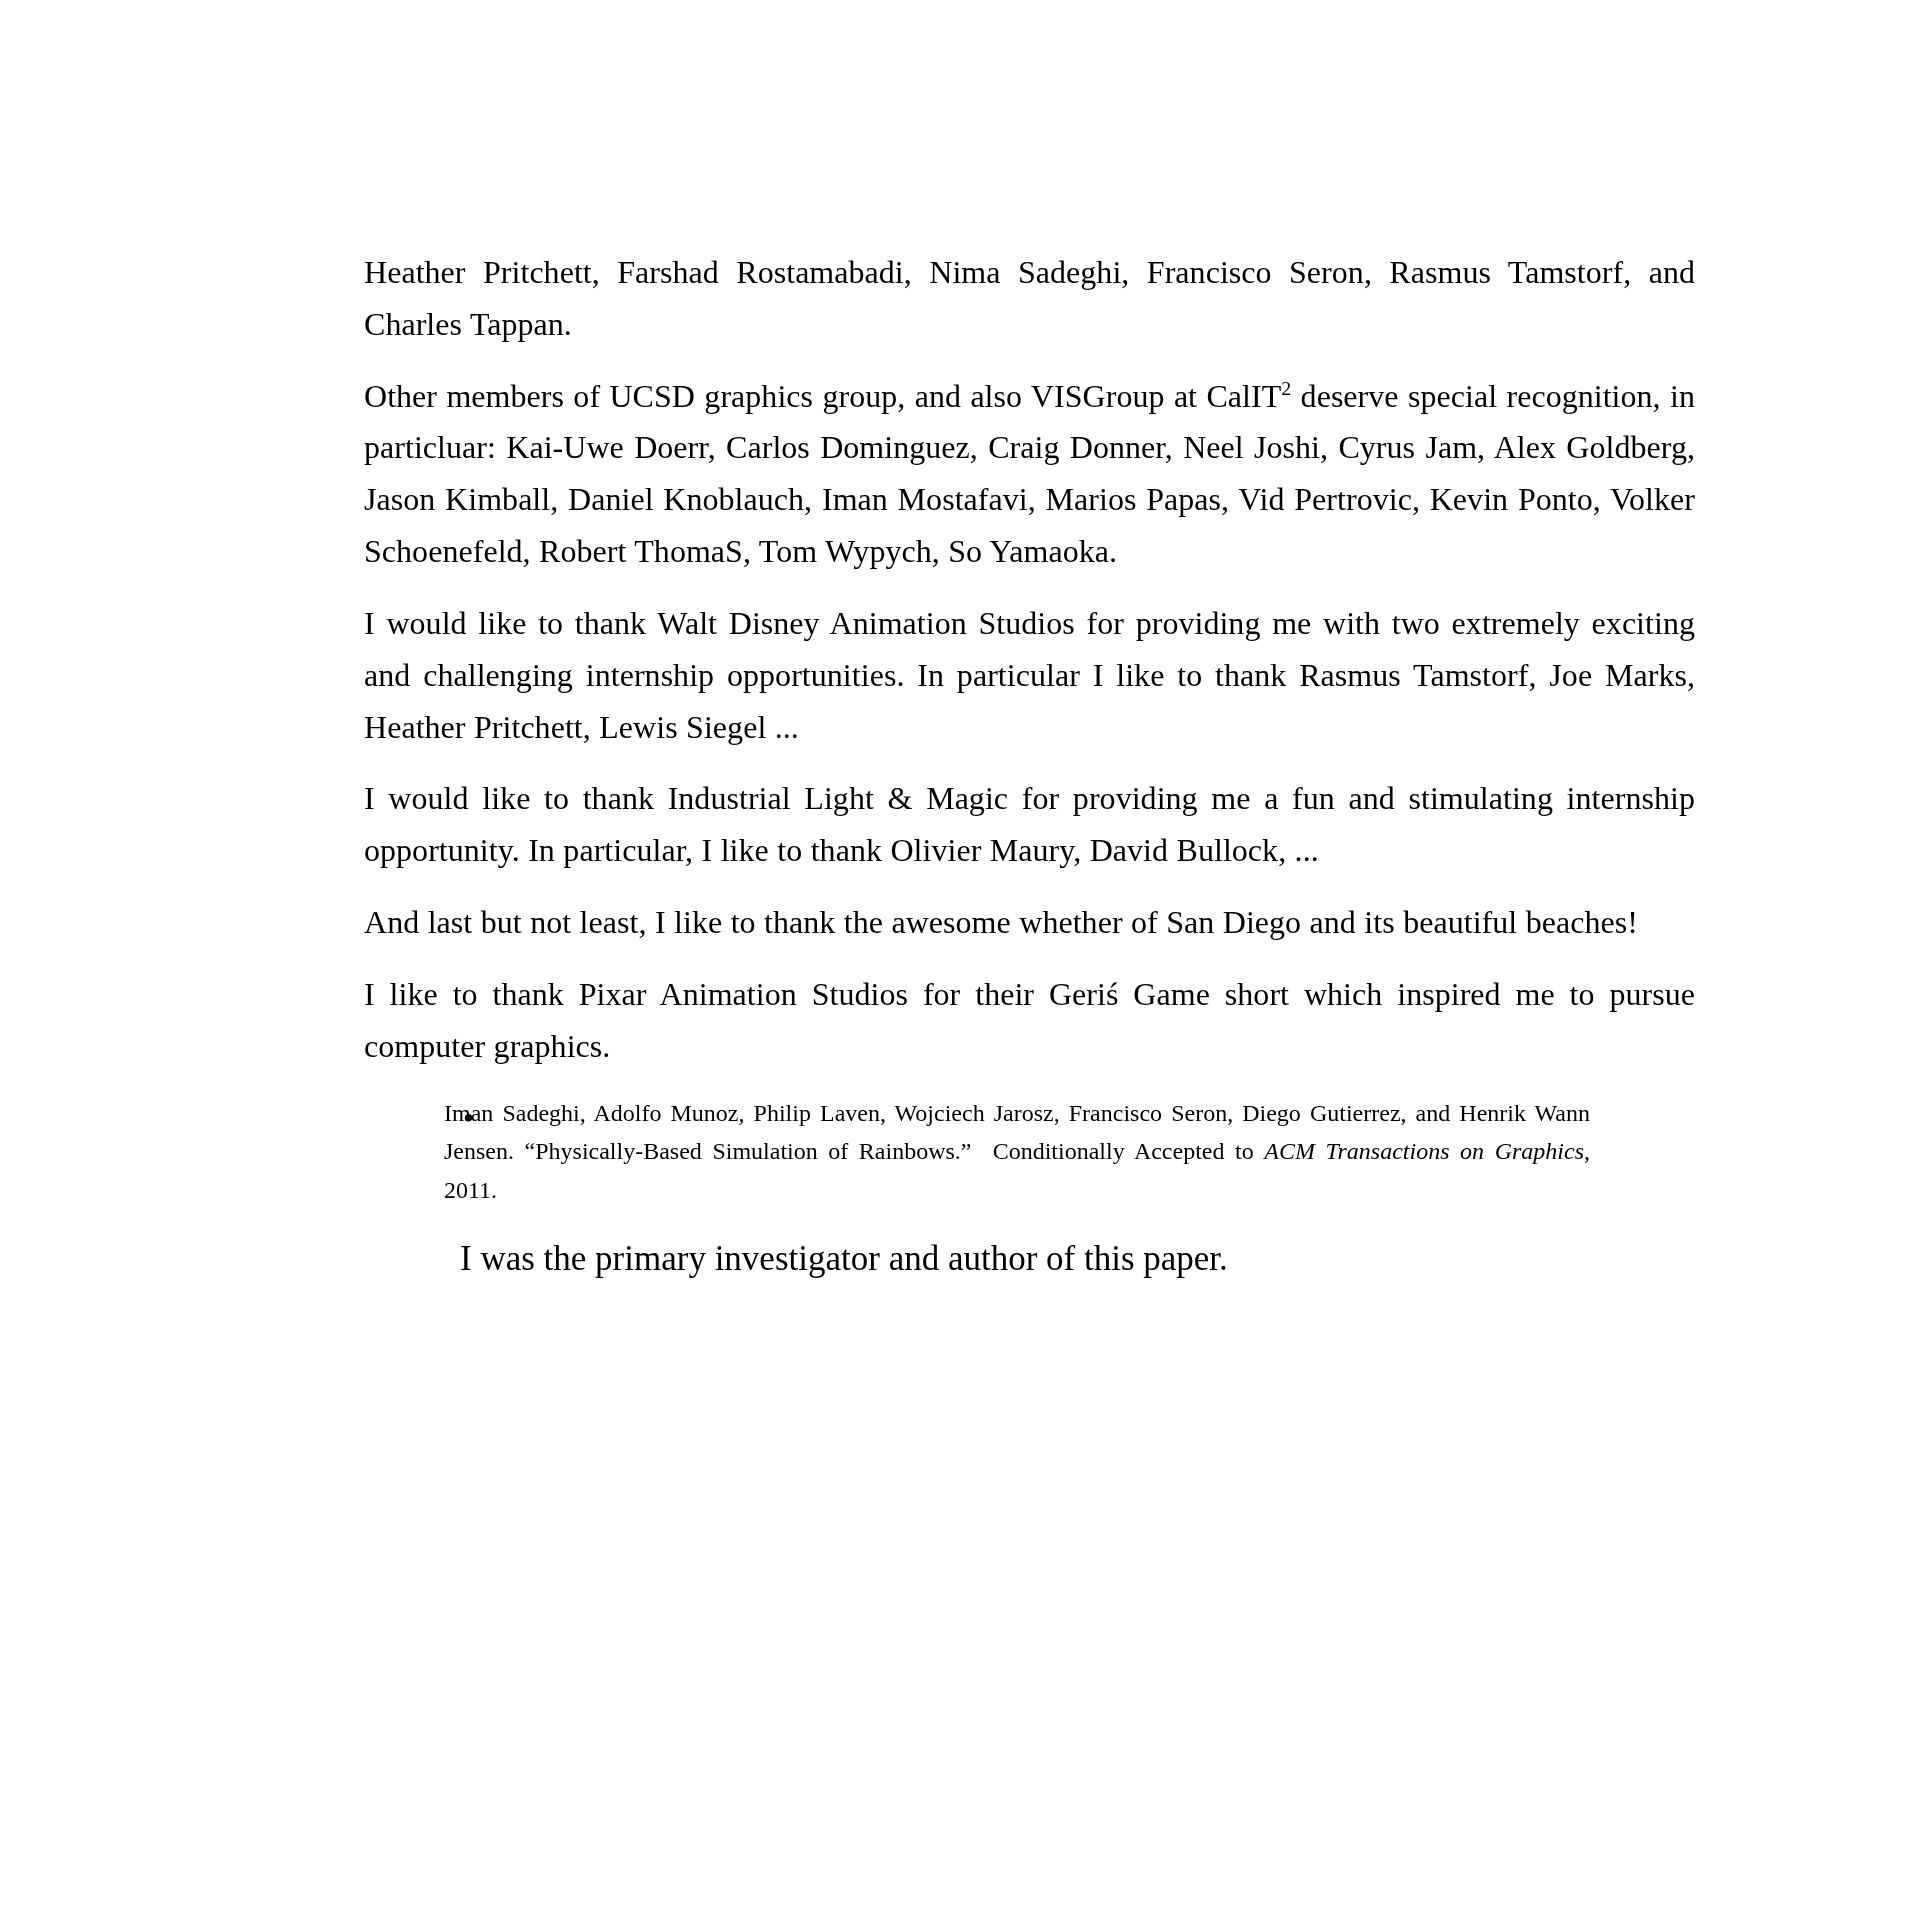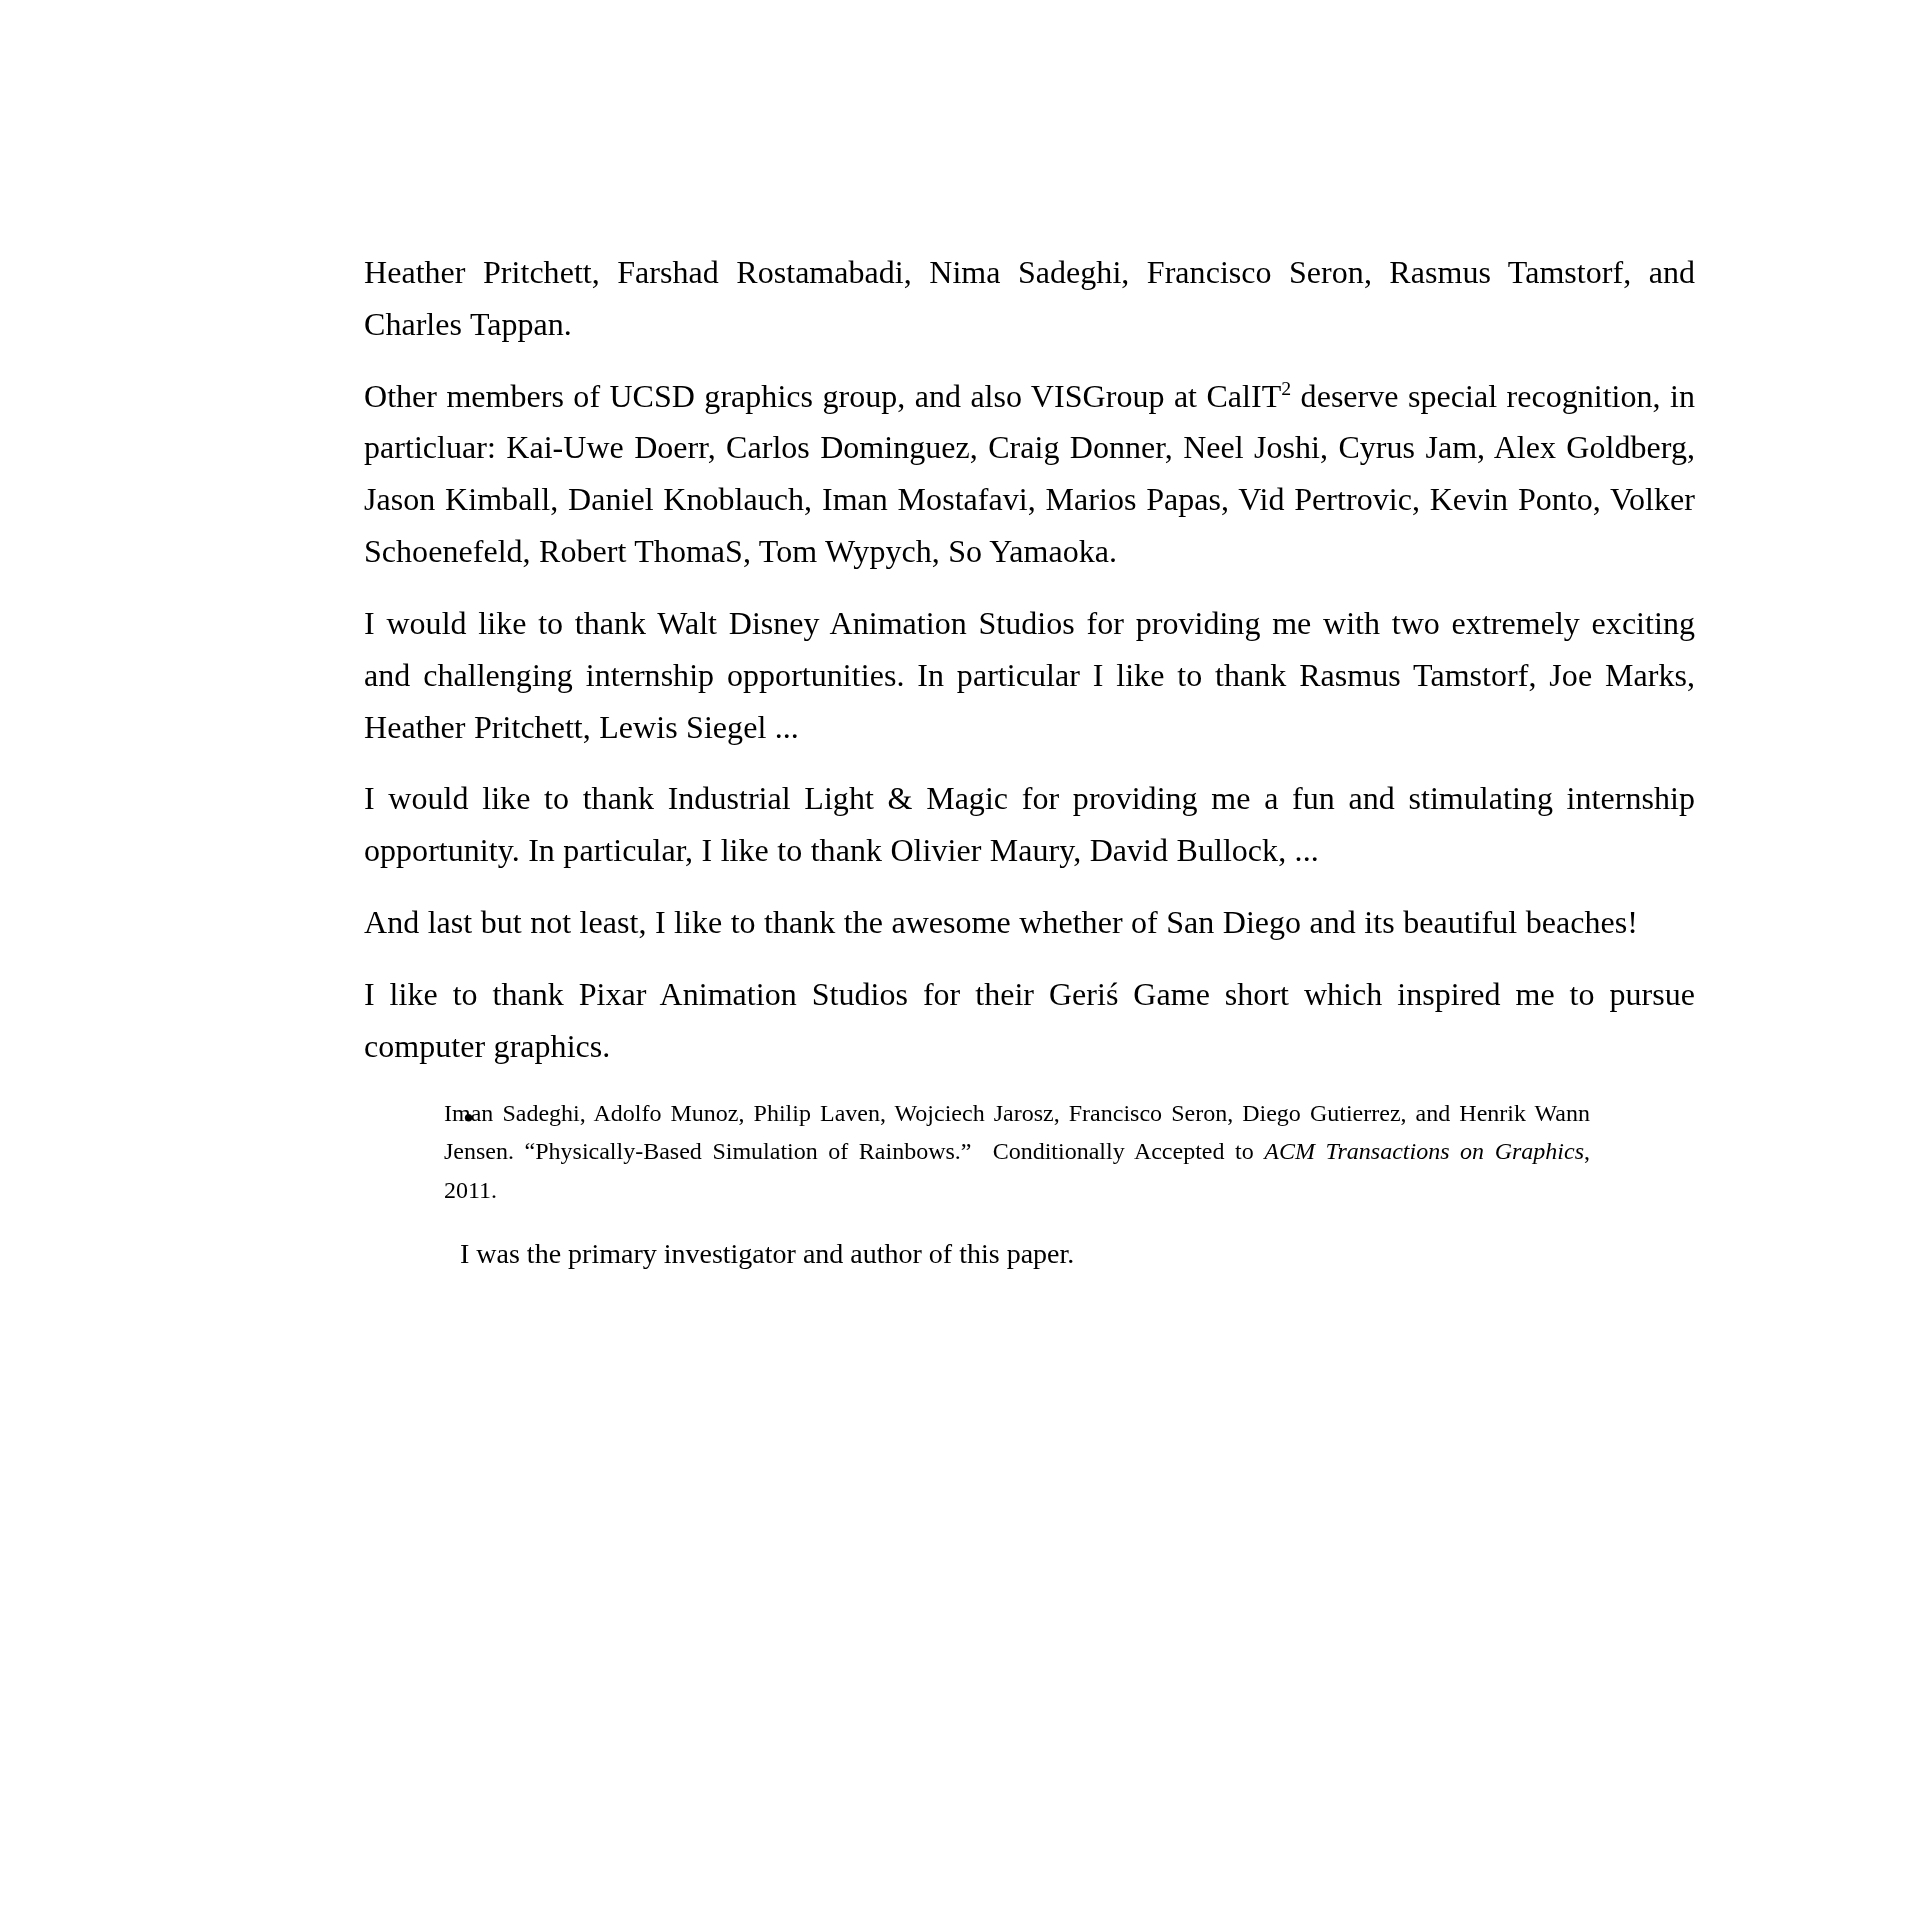--- a/index.html
+++ b/index.html
@@ -80,21 +80,21 @@
     text-align: justify;
   }
   .citation i, .italic {
     font-style: italic;
   }
 
   
   .sub-para {
     margin: 21px 0 0 96px;
     width: 1235px;
-    font-size: 28px;
+    font-size: 35px;
     line-height: 1.62;
     text-align: left;
   }
 </style>
 </head>
 <body>
 
 <div class="page">
   <div class="text-column">
 

